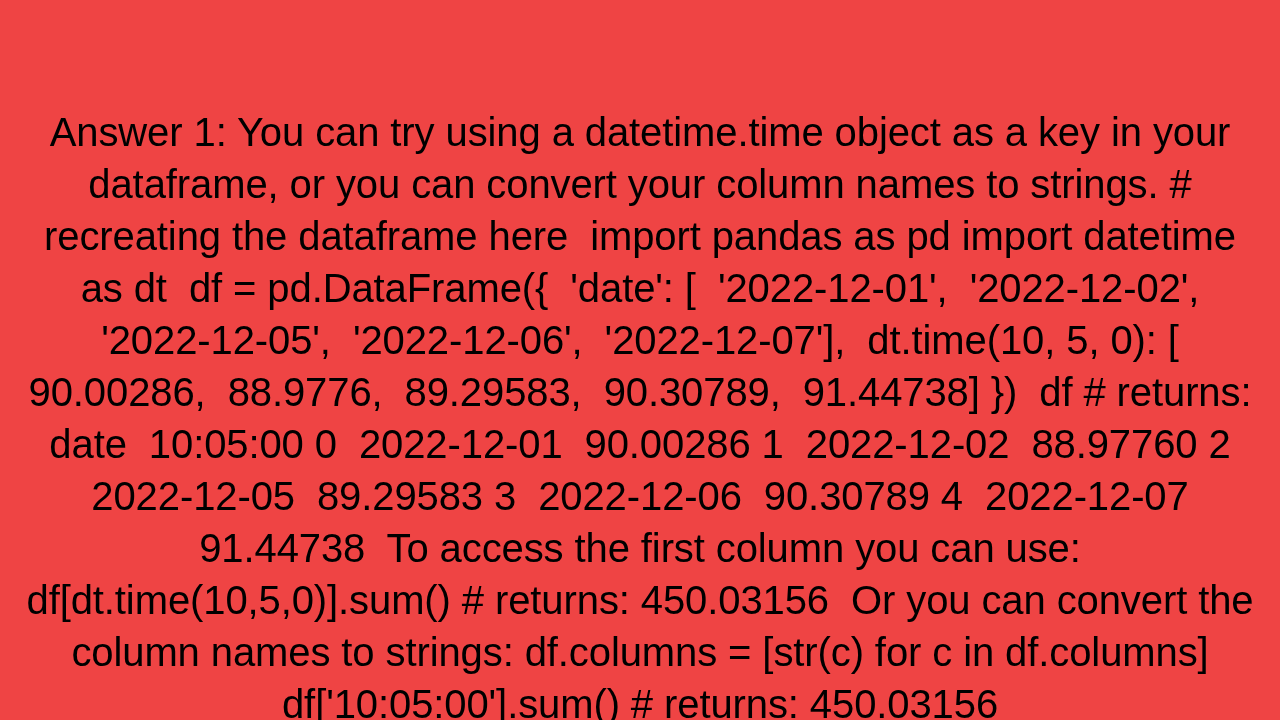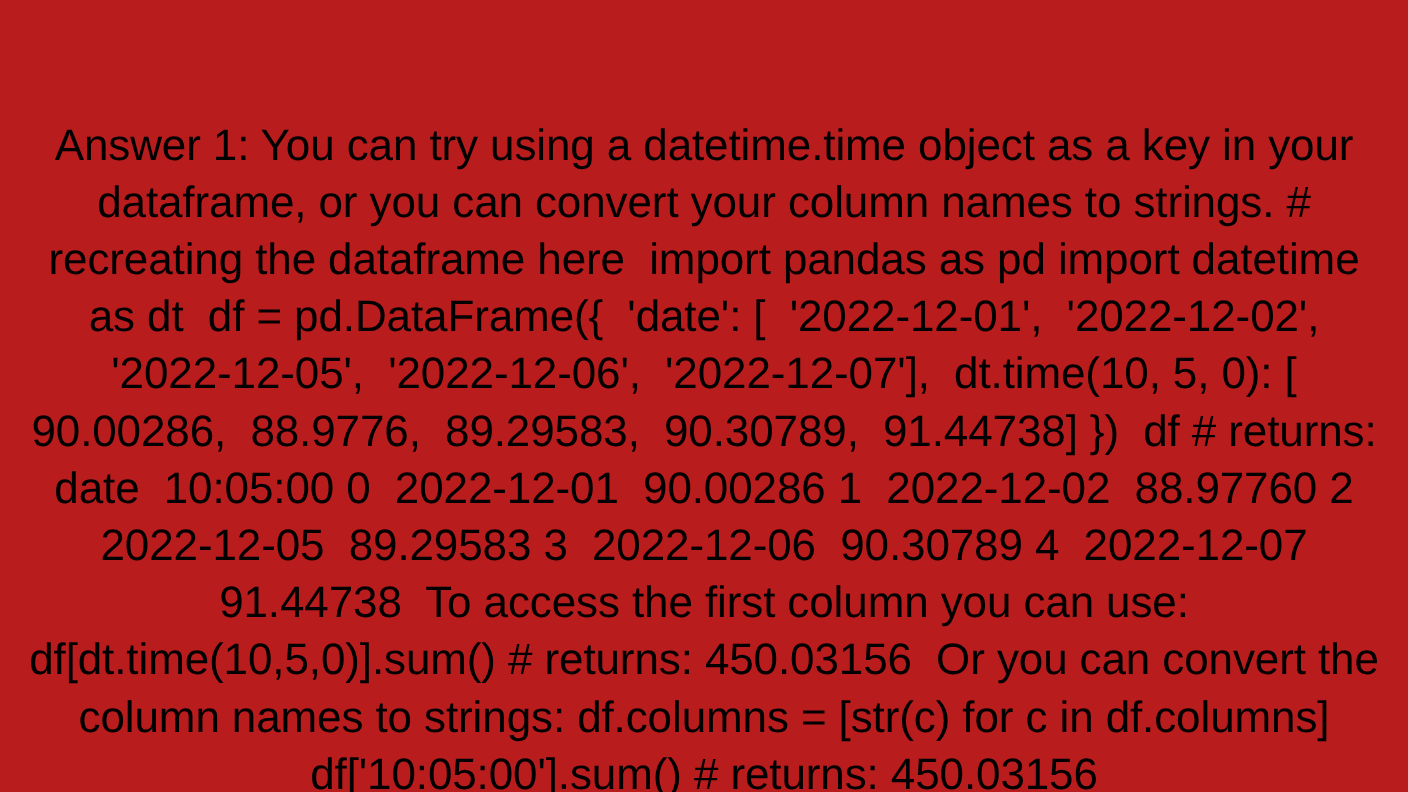--- a/index.html
+++ b/index.html
@@ -11,21 +11,21 @@
   body {
     width: 1280px;
     height: 720px;
     overflow: hidden;
     font-family: "Liberation Sans", "DejaVu Sans", sans-serif;
   }
   #answer-page {
     width: 1280px;
     height: 720px;
     box-sizing: border-box;
-    background: #b91c1c;
+    background: #ef4444;
     display: flex;
     align-items: flex-start;
     justify-content: center;
   }
   #answer-body {
     width: 1240px;
     margin: 0 auto;
     padding: 0;
     text-align: center;
     color: #000000;

